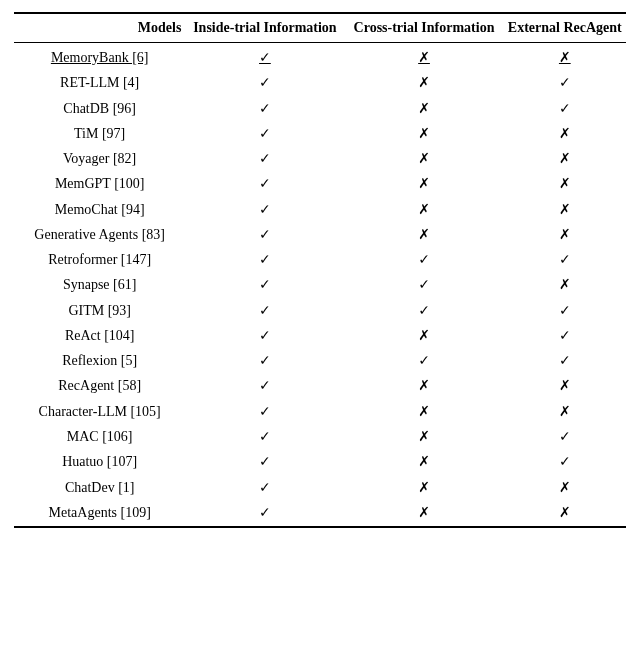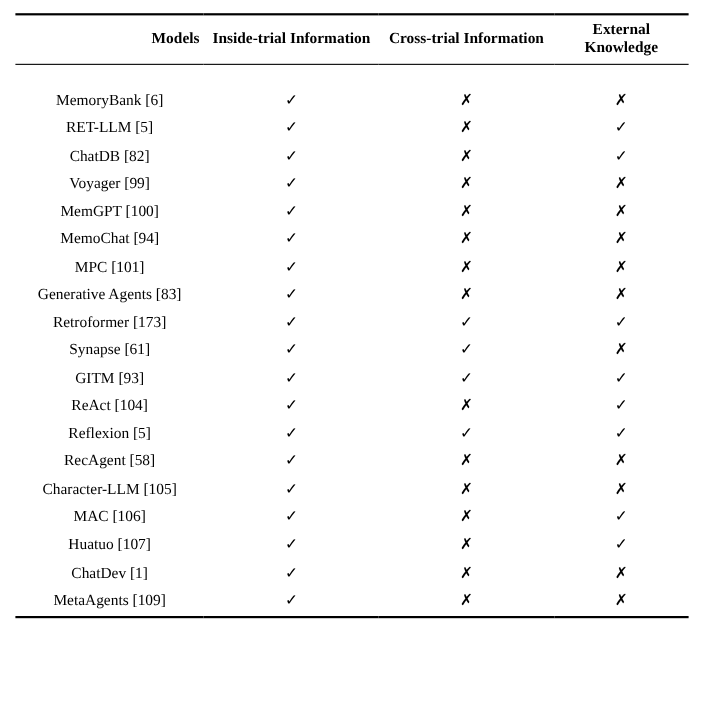--- a/index.html
+++ b/index.html
@@ -32,21 +32,22 @@
     line-height: 1.35;
   }
   tbody td:first-child {
     text-align: center;
   }
   tbody tr:last-child td {
     border-bottom: 2px solid #000;
   }
   tbody tr:first-child td {
     border-top: 1px solid #000;
-    padding-top: 24px;
+    padding-top: 6px;
+    text-decoration: underline;
   }
   .ref {
     font-size: 14px;
   }
   col.c0 { width: 28%; }
   col.c1 { width: 26%; }
   col.c2 { width: 26%; }
   col.c3 { width: 20%; }
 </style>
 </head>
@@ -57,74 +58,74 @@
     <col class="c0">
       <col class="c1">
       <col class="c2">
       <col class="c3">
   </colgroup>
   <thead>
     <tr>
       <th>Models</th>
       <th>Inside-trial Information</th>
       <th>Cross-trial Information</th>
-      <th>External Knowledge</th>
+      <th>External RecAgent</th>
     </tr>
   </thead>
   <tbody id="tbody">
       <tr>
         <td class="ref">MemoryBank [6]</td>
         <td>✓</td>
         <td>✗</td>
         <td>✗</td>
       </tr>
       <tr>
-        <td class="ref">RET-LLM [5]</td>
+        <td class="ref">RET-LLM [4]</td>
         <td>✓</td>
         <td>✗</td>
         <td>✓</td>
       </tr>
       <tr>
-        <td class="ref">ChatDB [82]</td>
+        <td class="ref">ChatDB [96]</td>
         <td>✓</td>
         <td>✗</td>
         <td>✓</td>
       </tr>
       <tr>
-        <td class="ref">Voyager [99]</td>
+        <td class="ref">TiM [97]</td>
+        <td>✓</td>
+        <td>✗</td>
+        <td>✗</td>
+      </tr>
+      <tr>
+        <td class="ref">Voyager [82]</td>
         <td>✓</td>
         <td>✗</td>
         <td>✗</td>
       </tr>
       <tr>
         <td class="ref">MemGPT [100]</td>
         <td>✓</td>
         <td>✗</td>
         <td>✗</td>
       </tr>
       <tr>
         <td class="ref">MemoChat [94]</td>
         <td>✓</td>
         <td>✗</td>
         <td>✗</td>
       </tr>
       <tr>
-        <td class="ref">MPC [101]</td>
-        <td>✓</td>
-        <td>✗</td>
-        <td>✗</td>
-      </tr>
-      <tr>
         <td class="ref">Generative Agents [83]</td>
         <td>✓</td>
         <td>✗</td>
         <td>✗</td>
       </tr>
       <tr>
-        <td class="ref">Retroformer [173]</td>
+        <td class="ref">Retroformer [147]</td>
         <td>✓</td>
         <td>✓</td>
         <td>✓</td>
       </tr>
       <tr>
         <td class="ref">Synapse [61]</td>
         <td>✓</td>
         <td>✓</td>
         <td>✗</td>
       </tr>

